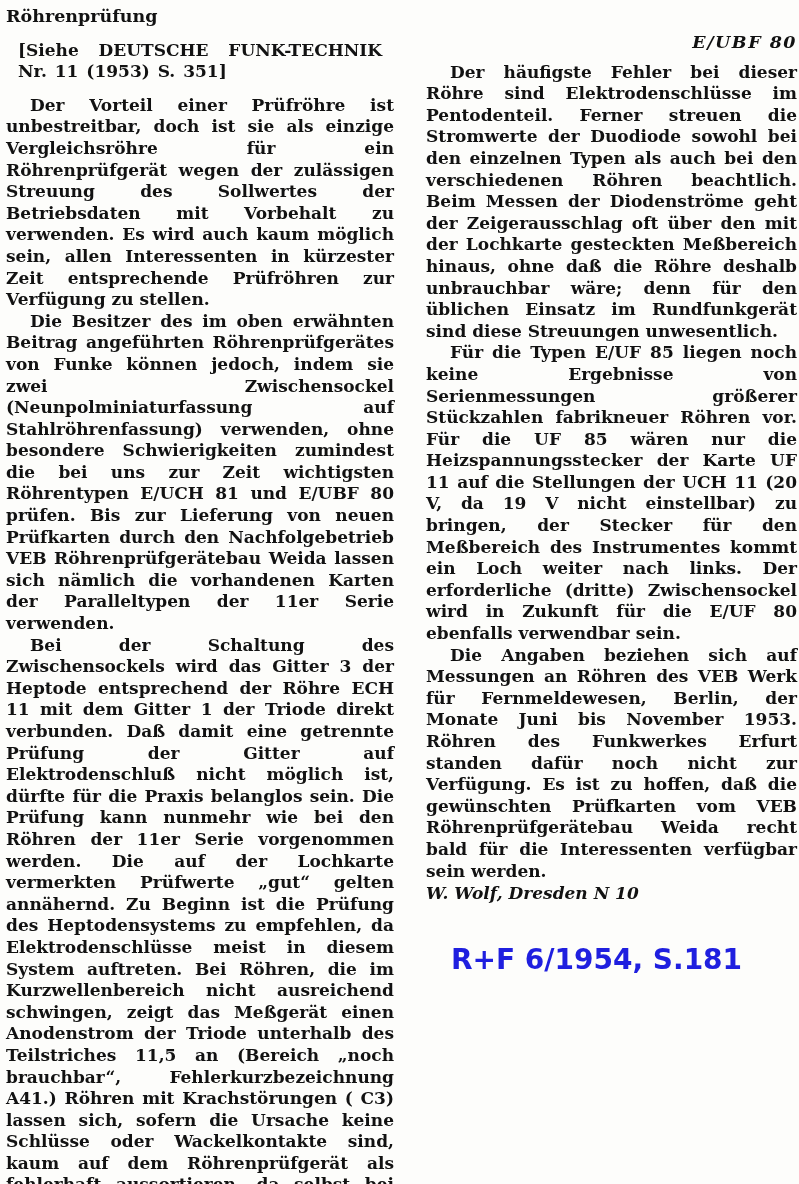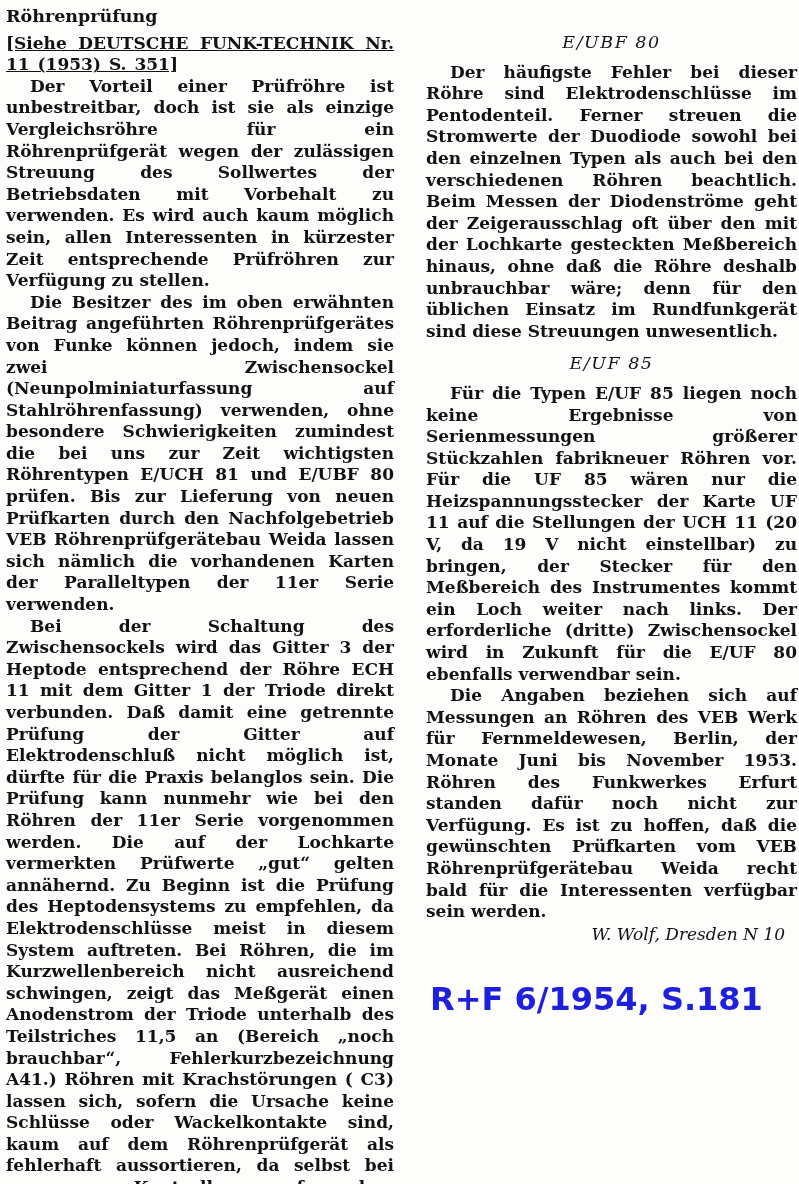--- a/index.html
+++ b/index.html
@@ -35,74 +35,72 @@
     margin-left: 32px;
     padding-top: 26px;
   }
   .title {
     font-size: 17.5px;
     font-weight: bold;
     margin: 0 0 5px 0;
     text-align: left;
   }
   .ref {
-    margin: 0;
+    margin: 12px;
     text-indent: 0;
     word-spacing: 2px;
-    text-decoration: underline;
   }
   .body {
     margin: 0;
   }
   .indent {
     text-indent: 24px;
   }
   .heading {
     font-size: 17.5px;
-    font-weight: normal;
+    font-weight: bold;
     font-style: italic;
     margin: 11px 0 8px 0;
-    text-align: center;
+    text-align: right;
     letter-spacing: 1.5px;
   }
   .heading.first {
     margin-top: 0;
   }
   .signature {
     margin: 1px 12px 0 0;
-    text-align: right;
-    font-weight: normal;
+    text-align: left;
+    font-weight: bold;
     font-style: italic;
   }
   .citation {
     margin: 44px 30px 0 0;
     text-align: center;
     font-family: "DejaVu Sans", sans-serif;
     font-weight: bold;
-    font-size: 32px;
+    font-size: 28px;
     letter-spacing: 0px;
     color: #1f1fdf;
   }
 </style>
 </head>
 <body>
 
 <div class="page">
 
   <div class="col col-left">
     <h1 class="title">Röhrenprüfung</h1>
     <p class="ref">[Siehe DEUTSCHE FUNK-TECHNIK Nr. 11 (1953) S. 351]</p>
     <p class="body indent">Der Vorteil einer Prüfröhre ist unbestreitbar, doch ist sie als einzige Vergleichsröhre für ein Röhrenprüfgerät wegen der zulässigen Streuung des Sollwertes der Betriebsdaten mit Vorbehalt zu verwenden. Es wird auch kaum möglich sein, allen Interessenten in kürzester Zeit entsprechende Prüfröhren zur Verfügung zu stellen.</p>
     <p class="body indent">Die Besitzer des im oben erwähnten Beitrag angeführten Röhrenprüfgerätes von Funke können jedoch, indem sie zwei Zwischensockel (Neunpolminiaturfassung auf Stahlröhrenfassung) verwenden, ohne besondere Schwierigkeiten zumindest die bei uns zur Zeit wichtigsten Röhrentypen E/UCH 81 und E/UBF 80 prüfen. Bis zur Lieferung von neuen Prüfkarten durch den Nachfolgebetrieb VEB Röhrenprüfgerätebau Weida lassen sich nämlich die vorhandenen Karten der Paralleltypen der 11er Serie verwenden.</p>
     <p class="body indent">Bei der Schaltung des Zwischensockels wird das Gitter 3 der Heptode entsprechend der Röhre ECH 11 mit dem Gitter 1 der Triode direkt verbunden. Daß damit eine getrennte Prüfung der Gitter auf Elektrodenschluß nicht möglich ist, dürfte für die Praxis belanglos sein. Die Prüfung kann nunmehr wie bei den Röhren der 11er Serie vorgenommen werden. Die auf der Lochkarte vermerkten Prüfwerte „gut“ gelten annähernd. Zu Beginn ist die Prüfung des Heptodensystems zu empfehlen, da Elektrodenschlüsse meist in diesem System auftreten. Bei Röhren, die im Kurzwellenbereich nicht ausreichend schwingen, zeigt das Meßgerät einen Anodenstrom der Triode unterhalb des Teilstriches 11,5 an (Bereich „noch brauchbar“, Fehlerkurzbezeichnung A41.) Röhren mit Krachstörungen ( C3) lassen sich, sofern die Ursache keine Schlüsse oder Wackelkontakte sind, kaum auf dem Röhrenprüfgerät als fehlerhaft aussortieren, da selbst bei genauer Kontrolle auf dem Kennlinienschreiber keine Änderung des Kennlinienbildes nachweisbar ist.</p>
   </div>
 
   <div class="col col-right">
     <h2 class="heading first">E/UBF 80</h2>
     <p class="body indent">Der häufigste Fehler bei dieser Röhre sind Elektrodenschlüsse im Pentodenteil. Ferner streuen die Stromwerte der Duodiode sowohl bei den einzelnen Typen als auch bei den verschiedenen Röhren beachtlich. Beim Messen der Diodenströme geht der Zeigerausschlag oft über den mit der Lochkarte gesteckten Meßbereich hinaus, ohne daß die Röhre deshalb unbrauchbar wäre; denn für den üblichen Einsatz im Rundfunkgerät sind diese Streuungen unwesentlich.</p>
-    <h2 class="heading">E/UF 85</h2>
     <p class="body indent">Für die Typen E/UF 85 liegen noch keine Ergebnisse von Serienmessungen größerer Stückzahlen fabrikneuer Röhren vor. Für die UF 85 wären nur die Heizspannungsstecker der Karte UF 11 auf die Stellungen der UCH 11 (20 V, da 19 V nicht einstellbar) zu bringen, der Stecker für den Meßbereich des Instrumentes kommt ein Loch weiter nach links. Der erforderliche (dritte) Zwischensockel wird in Zukunft für die E/UF 80 ebenfalls verwendbar sein.</p>
     <p class="body indent">Die Angaben beziehen sich auf Messungen an Röhren des VEB Werk für Fernmeldewesen, Berlin, der Monate Juni bis November 1953. Röhren des Funkwerkes Erfurt standen dafür noch nicht zur Verfügung. Es ist zu hoffen, daß die gewünschten Prüfkarten vom VEB Röhrenprüfgerätebau Weida recht bald für die Interessenten verfügbar sein werden.</p>
     <p class="signature">W. Wolf, Dresden N 10</p>
     <div class="citation">R+F 6/1954, S.181</div>
   </div>
 
 </div>
 
 </body></html>

